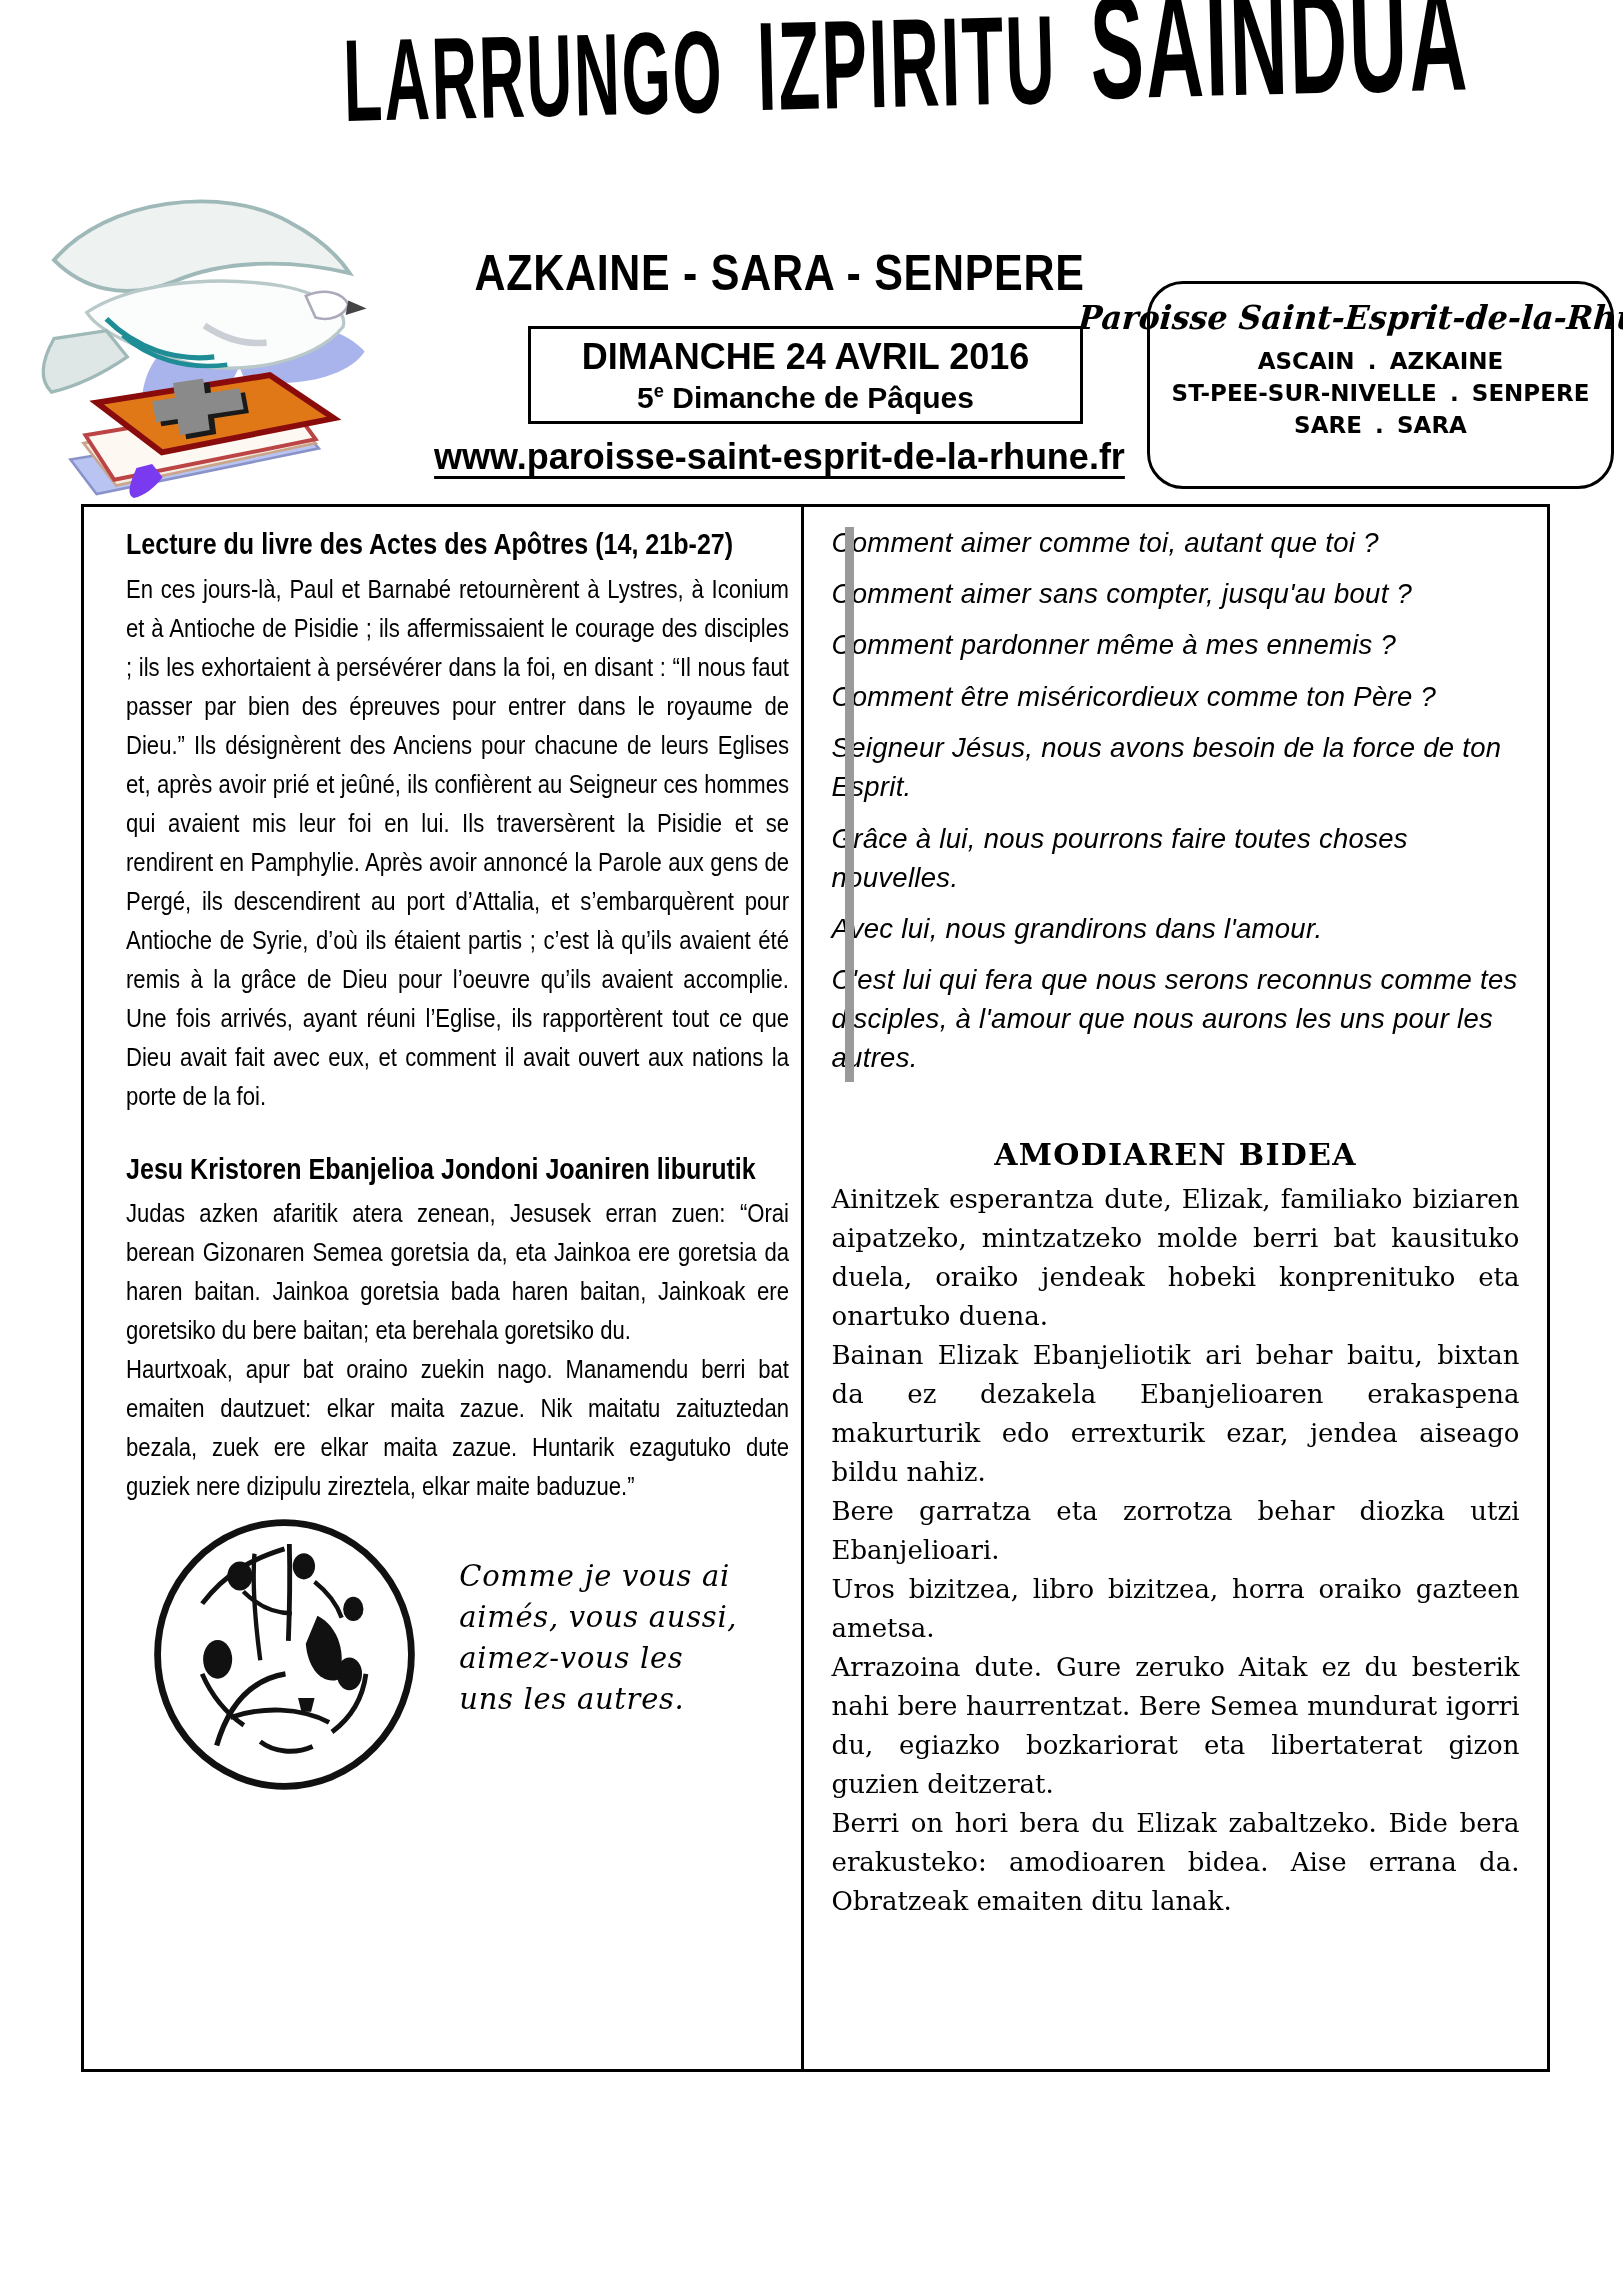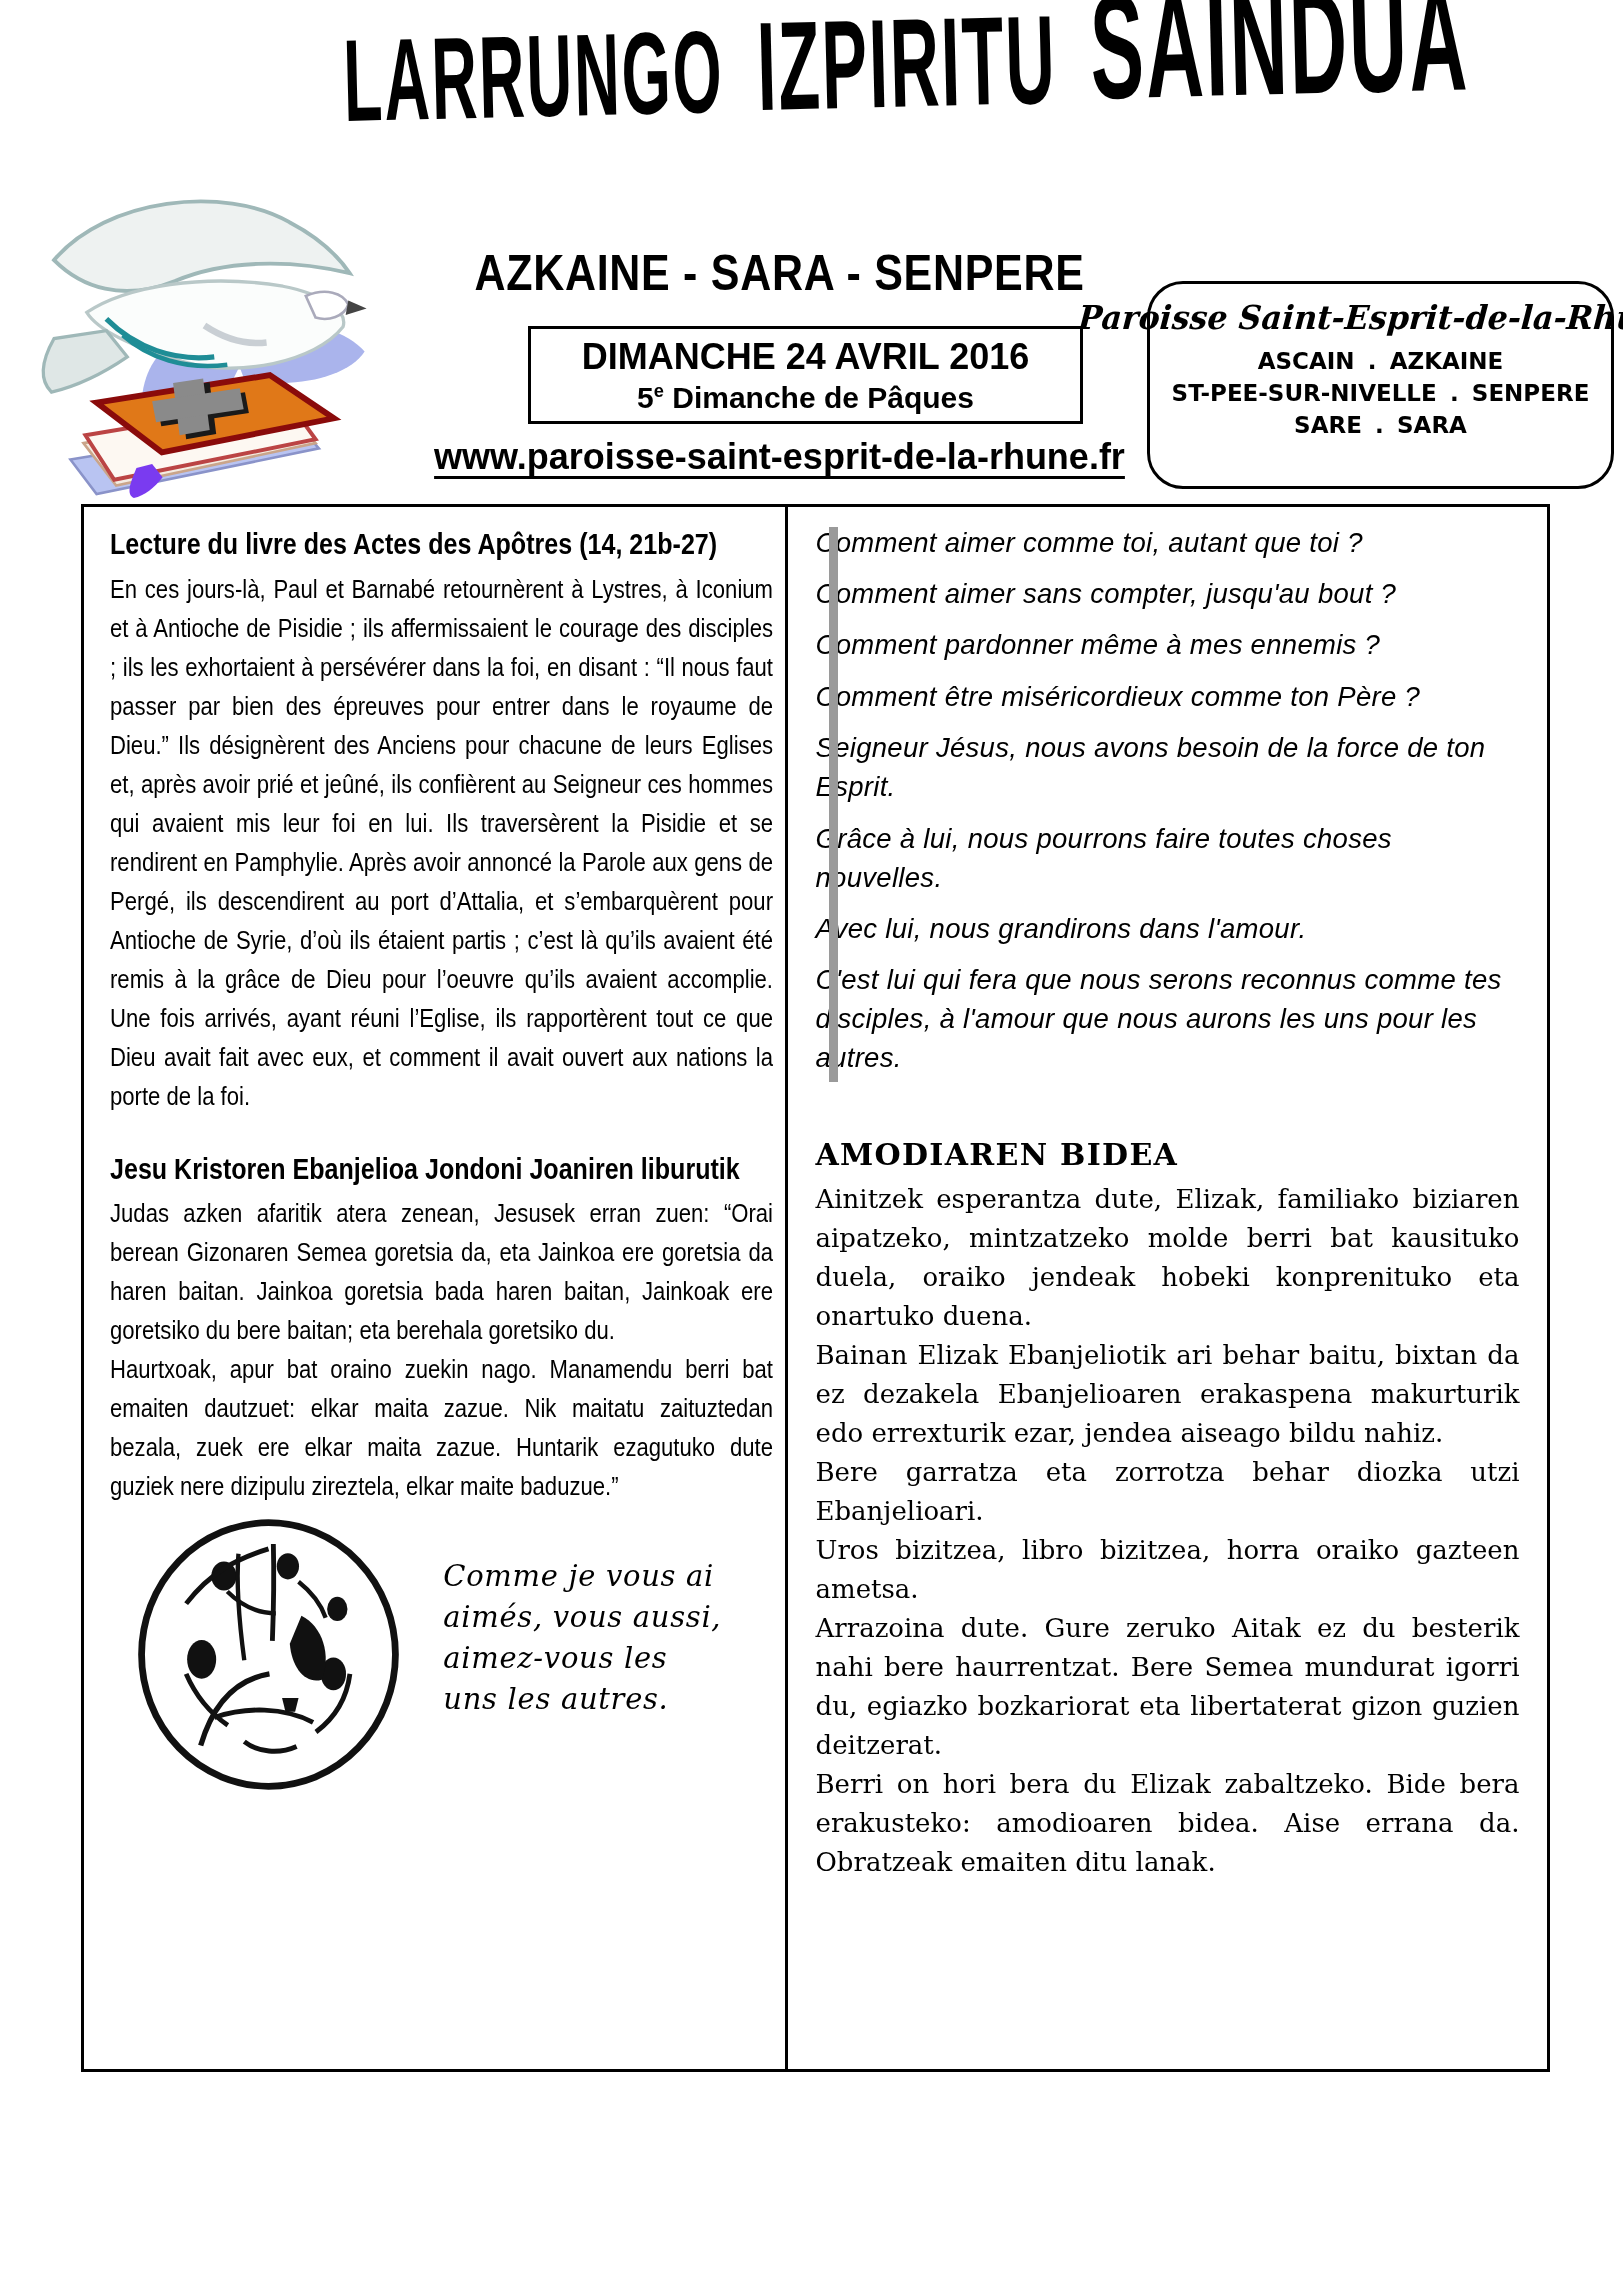--- a/index.html
+++ b/index.html
@@ -31,40 +31,40 @@
            display:flex;flex-direction:column;align-items:center;background:#fff;}
   .logoscript{margin-top:14.4px;font-family:"DejaVu Serif",serif;font-style:italic;
               font-weight:bold;font-size:33px;white-space:nowrap;transform:skewX(-4deg) scaleX(.96);}
   .logotowns{margin-top:7.9px;text-align:center;font-family:"DejaVu Sans",sans-serif;
              font-weight:bold;font-size:23px;line-height:32px;word-spacing:5.2px;}
 
   .clipart{position:absolute;left:7.9px;top:162px;width:370px;height:340px;}
 
   
   .mainbox{position:absolute;left:81px;top:504px;width:1469px;height:1568px;
-           border:3.3px solid #000;box-sizing:border-box;display:flex;}
+           border:3.3px solid #000;box-sizing:border-box;display:flex;padding-left:16px;}
   .cell-left{width:704px;flex:none;border-right:3.3px solid #000;box-sizing:border-box;
              padding:17px 0 0 26px;overflow:hidden;position:relative;}
   .left-scale{width:780px;transform:scaleX(0.85);transform-origin:0 0;}
   .colhead{font-size:29.5px;font-weight:bold;line-height:39px;margin:0 0 6.5px 0;}
   .bodyp{font-size:26px;line-height:39px;text-align:justify;margin:0;}
   .french{margin-bottom:33px;}
   .gospel-h{margin-top:0;}
 
   .illus-row{display:flex;margin-top:7.9px;}
   .supper{width:281px;height:281px;margin-left:18.3px;flex:none;}
   .caption{margin:42px 0 0 34px;font-family:"DejaVu Serif",serif;font-style:italic;
            font-size:29px;line-height:41px;letter-spacing:0.7px;}
 
   .cell-right{flex:1;position:relative;padding:15.7px 27.5px 0 27.5px;box-sizing:border-box;overflow:hidden;}
   .quote-bar{position:absolute;left:41px;top:19.6px;width:8.5px;height:555px;background:#9a9a9a;}
   .prayer{}
   .prayer p{font-style:italic;font-size:27.5px;line-height:39px;margin:0 0 12.4px 0;letter-spacing:0.3px;}
   .amodia-h{margin:60px 0 7.9px 0;font-family:"DejaVu Serif",serif;font-weight:bold;
-            font-size:30px;letter-spacing:1.3px;}
+            font-size:30px;letter-spacing:1.3px;text-align:center;}
   .amodia p{font-family:"DejaVu Serif",serif;font-size:26px;line-height:39px;
             text-align:justify;margin:0;}
 </style>
 </head>
 <body>
 
 <div class="page">
 
   <div class="clipart">
     <svg viewBox="0 0 565 520" width="370" height="340">

